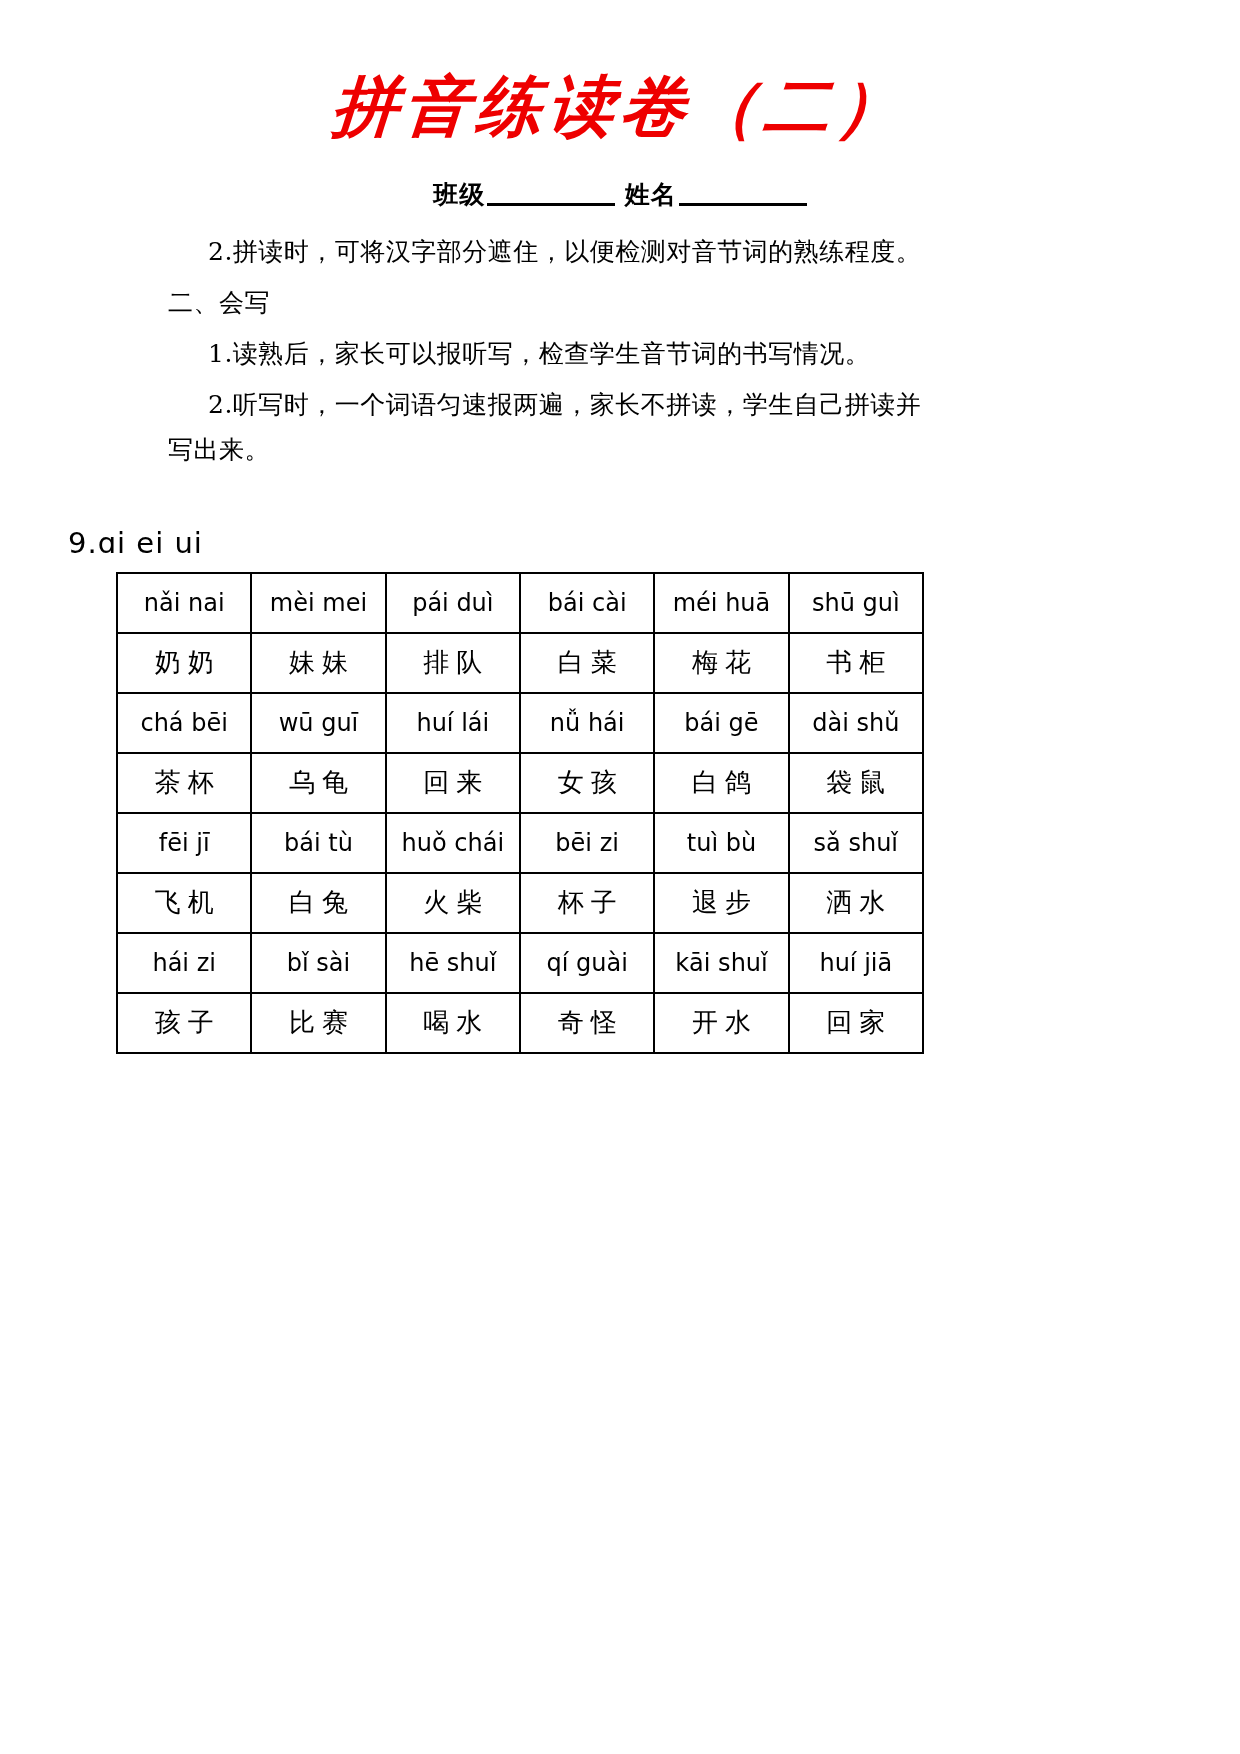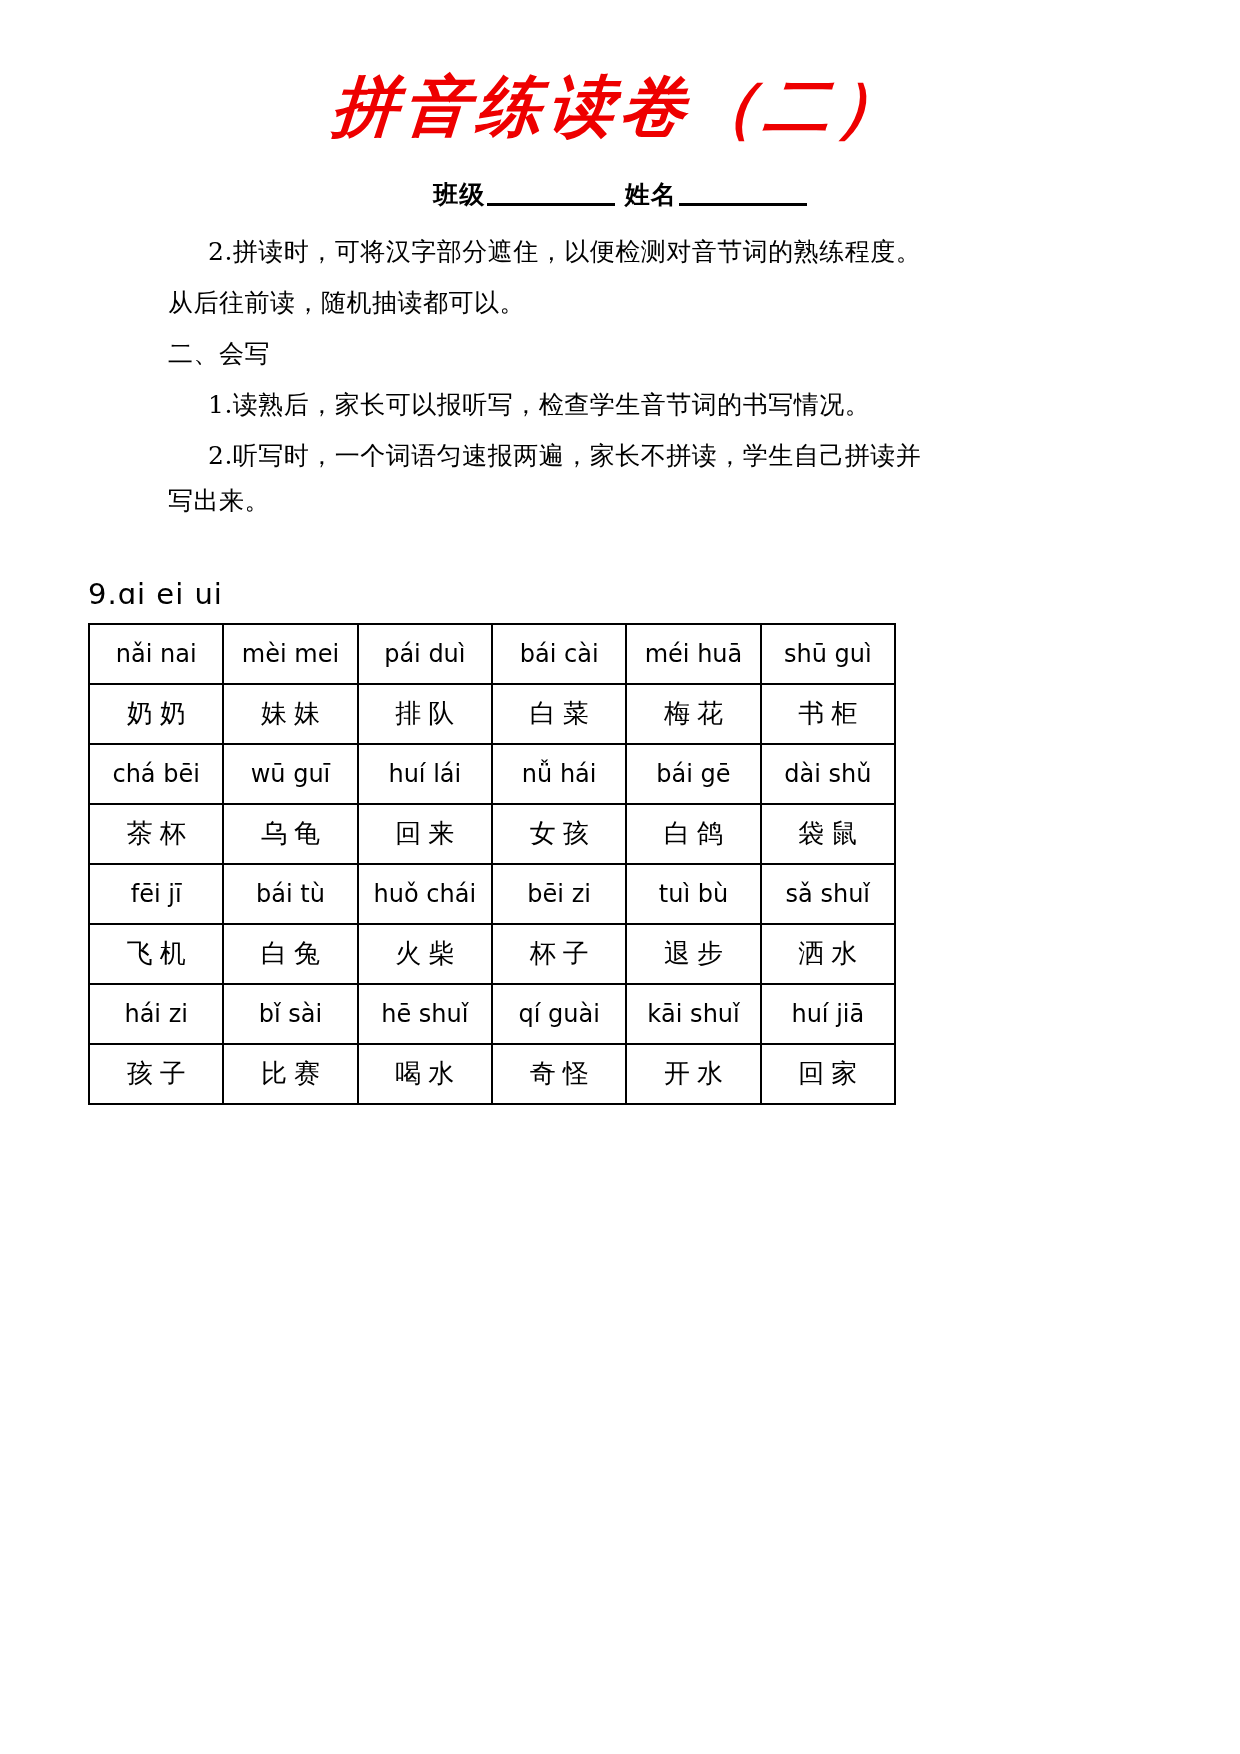--- a/index.html
+++ b/index.html
@@ -77,30 +77,30 @@
     letter-spacing: 0.5px;
     white-space: nowrap;
   }
   .ins-line.indent { text-indent: 40px; }
   .ins-line.tight { margin-bottom: 20px; }
   .ins-head { font-weight: 400; }
 
   
   .section-heading {
     margin: 64px 0 12px 0;
-    padding-left: 88px;
+    padding-left: 68px;
     font-family: "DejaVu Sans", "Liberation Sans", sans-serif;
     font-size: 29px;
     letter-spacing: 1px;
     font-weight: 400;
   }
 
   
   .table-wrap {
-    padding-left: 88px;
+    padding-left: 116px;
     padding-right: 0;
   }
   table.word-table {
     border-collapse: collapse;
     width: 808px;
     table-layout: fixed;
   }
   table.word-table td {
     border: 2px solid #000;
     height: 58px;
@@ -136,21 +136,20 @@
       <span>班级</span><span class="blank"></span>
     </span>
     <span class="field">
       <span>姓名</span><span class="blank"></span>
     </span>
   </div>
 
   <div class="instructions">
 
     <div class="ins-line indent">2.拼读时，可将汉字部分遮住，以便检测对音节词的熟练程度。</div>
-    <div class="ins-line">从后往前读，随机抽读都可以。</div>
 
     <div class="ins-line ins-head">二、会写</div>
     <div class="ins-line indent">1.读熟后，家长可以报听写，检查学生音节词的书写情况。</div>
     <div class="ins-line indent tight">2.听写时，一个词语匀速报两遍，家长不拼读，学生自己拼读并</div>
     <div class="ins-line">写出来。</div>
   </div>
 
   <div class="section-heading">9.ɑi  ei  ui</div>
 
   <div class="table-wrap">

